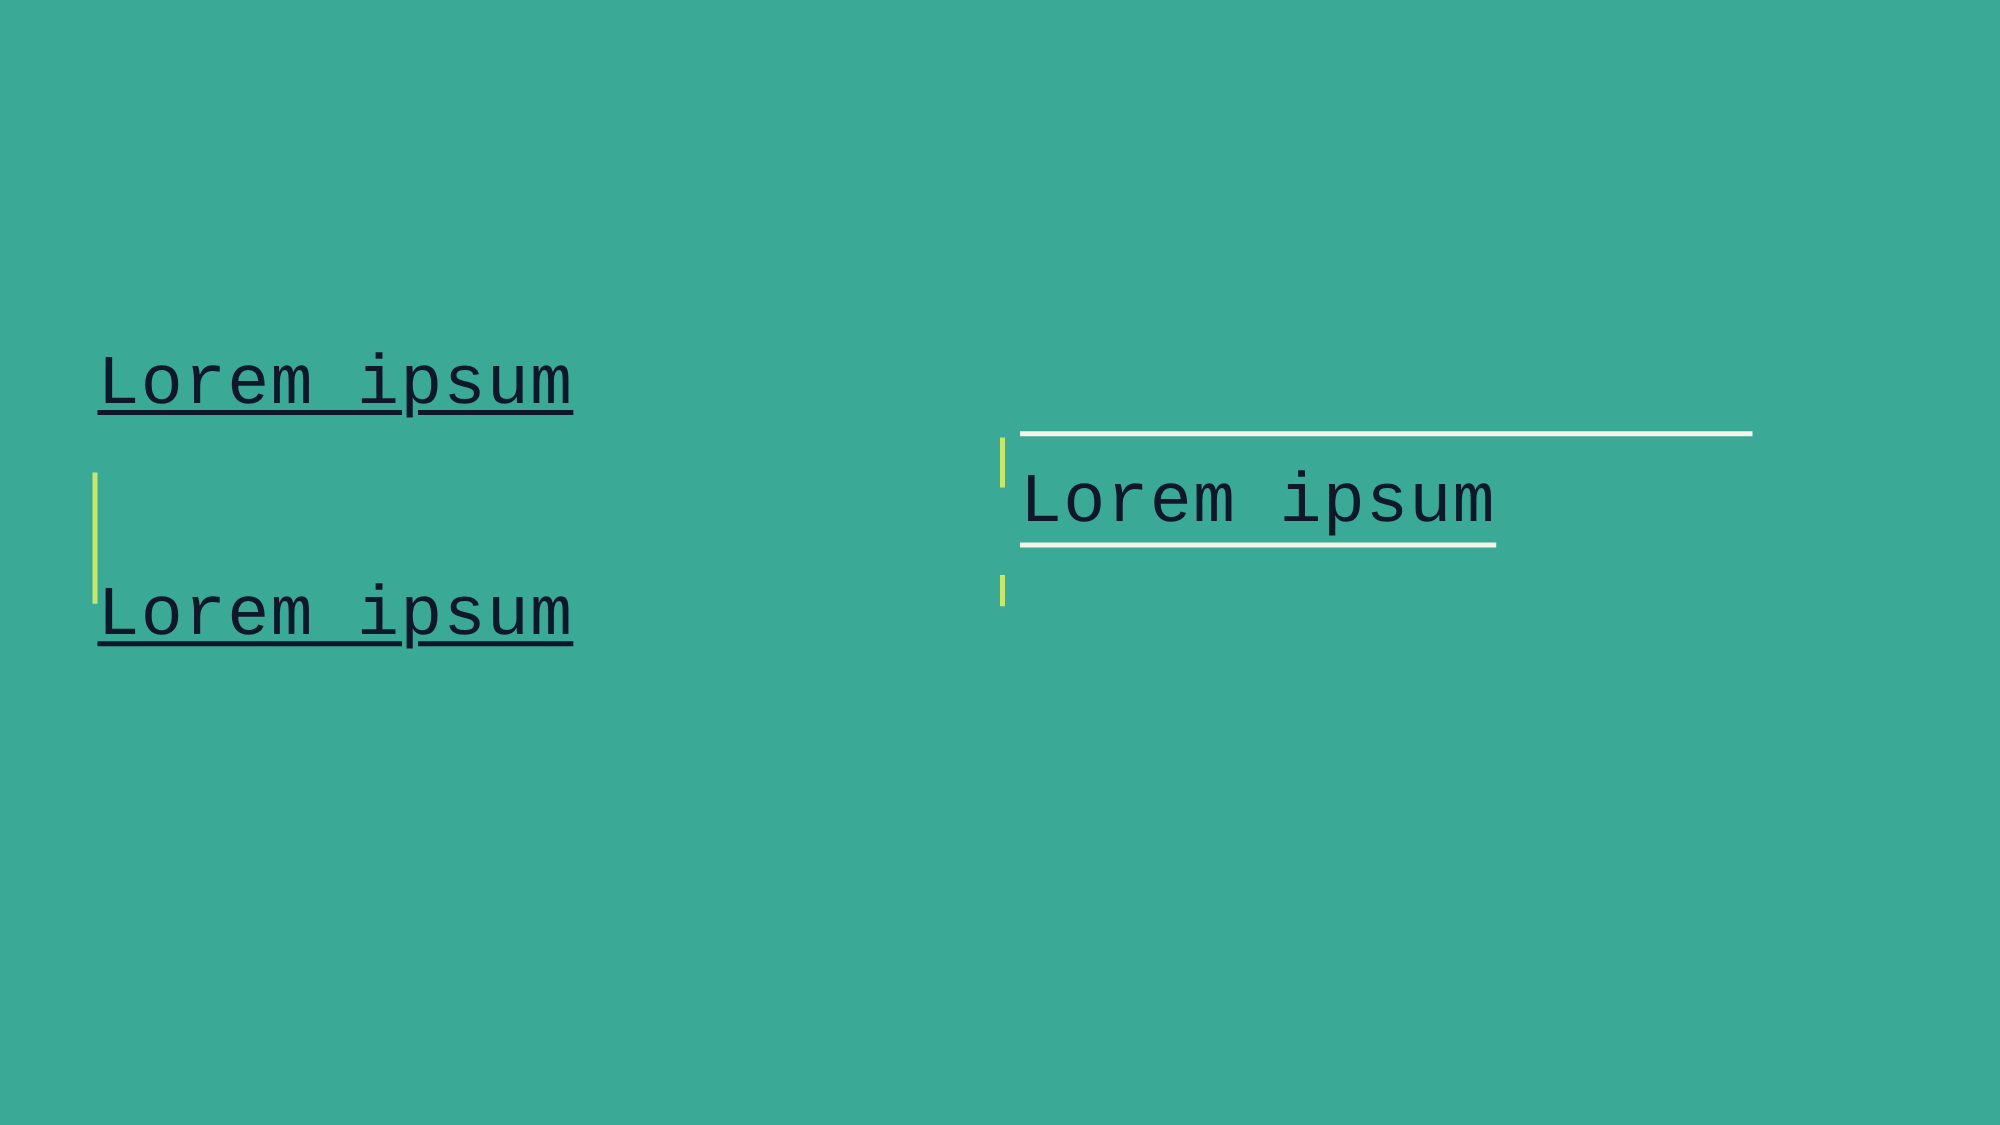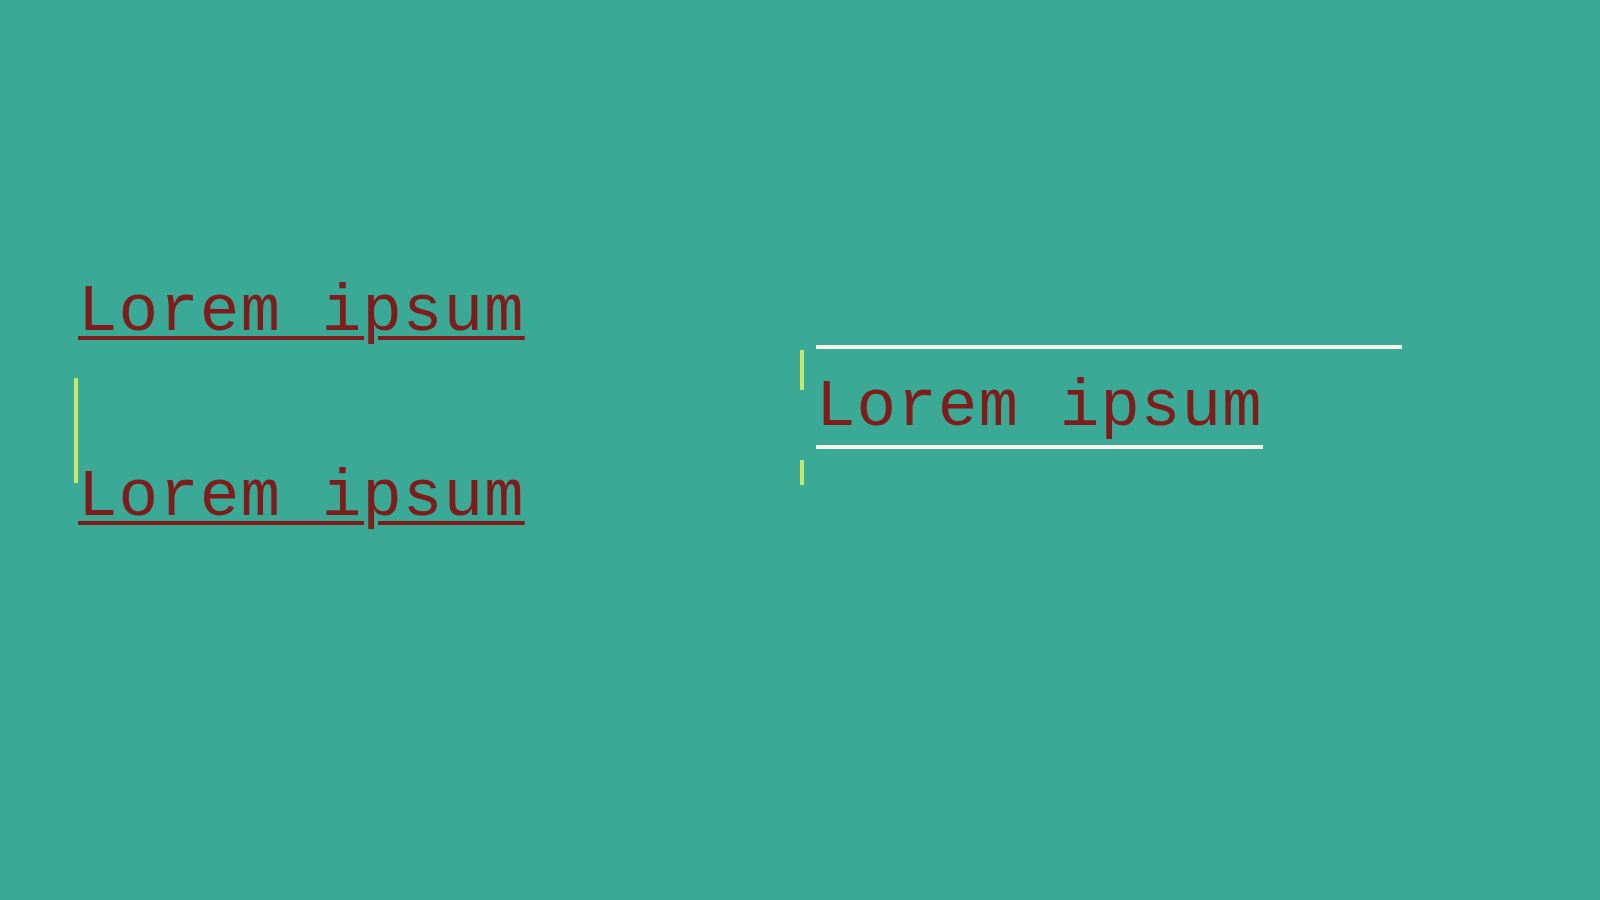--- a/index.html
+++ b/index.html
@@ -10,22 +10,22 @@
     body {
       width: 1600px;
       height: 900px;
       background-color: #3aaa96;
       position: relative;
       font-family: "Courier New", Courier, monospace;
       overflow: hidden;
     }
     .text-block {
       position: absolute;
-      color: #7f1d1d;
-      font-size: 66px;
+      color: #0f172a;
+      font-size: 56px;
       font-weight: normal;
       letter-spacing: 1px;
       white-space: nowrap;
     }
     .block-1 {
       left: 78px;
       top: 275px;
       text-decoration: underline;
       text-decoration-thickness: 4px;
       text-underline-offset: 6px;

